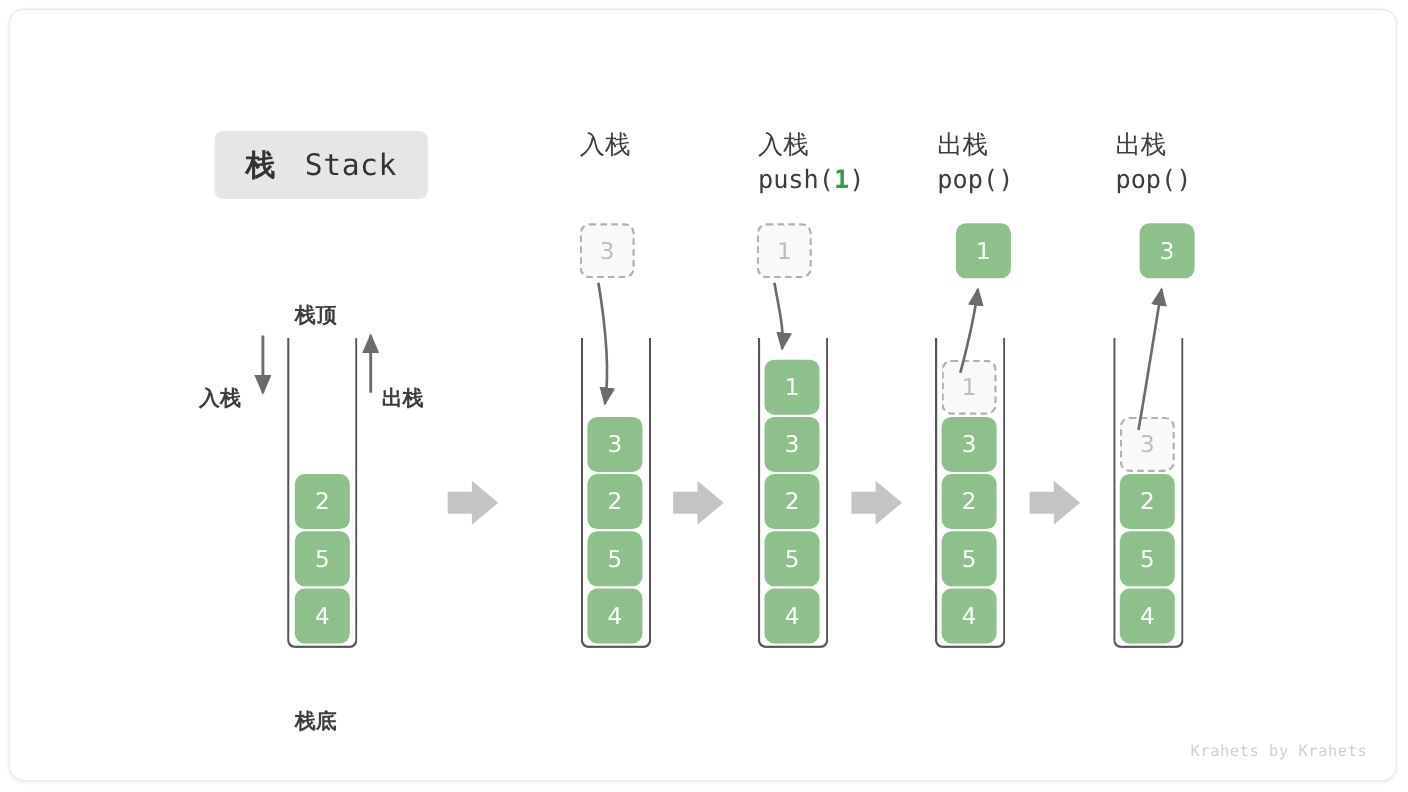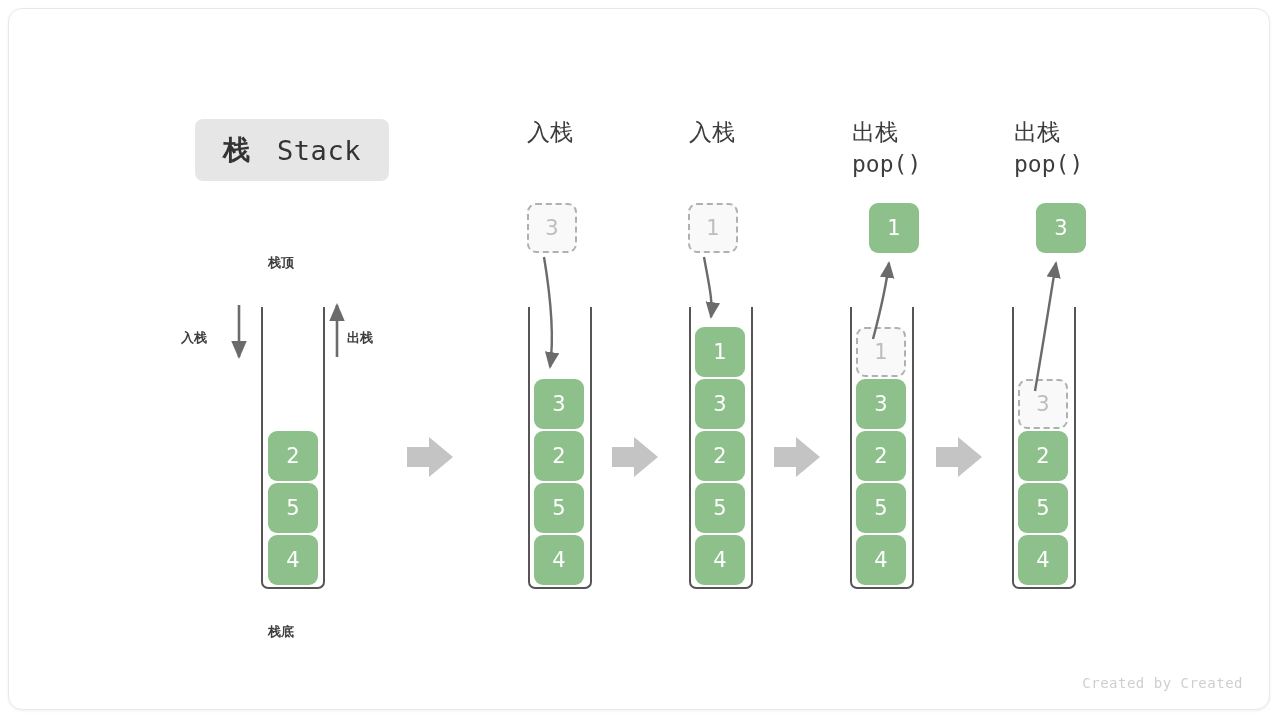--- a/index.html
+++ b/index.html
@@ -52,24 +52,25 @@
     font-weight: normal;
     color: #333333;
     margin-left: 27px;
     letter-spacing: 0.5px;
   }
 
   
   .cjk-label {
     position: absolute;
     font-family: "DejaVu Sans", sans-serif;
-    font-size: 13px;
+    font-size: 19px;
     font-weight: bold;
     color: #3d3d3d;
     white-space: nowrap;
+    margin-top: 20px;
   }
 
   
   .col-head {
     position: absolute;
     width: 170px;
     text-align: left;
   }
   .col-head .op-cn {
     font-family: "DejaVu Sans", sans-serif;
@@ -162,20 +163,21 @@
   <div class="cjk-label" style="left:259px; top:614px;font-family:Liberation Mono, monospace;">栈底</div>
   <div class="cjk-label" style="left:172px; top:320px;">入栈</div>
   <div class="cjk-label" style="left:338px; top:320px;">出栈</div>
 
   <div class="col-head" style="left:518px; top:108px;">
     <div class="op-cn">入栈</div>
   </div>
 
   <div class="col-head" style="left:680px; top:108px;">
     <div class="op-cn">入栈</div>
+    <div class="op-code"><span>push(</span><span class="arg">1</span><span>)</span></div>
   </div>
 
   <div class="col-head" style="left:843px; top:108px;">
     <div class="op-cn">出栈</div>
     <div class="op-code"><span>pop(</span><span class="arg"></span><span>)</span></div>
   </div>
 
   <div class="col-head" style="left:1005px; top:108px;">
     <div class="op-cn">出栈</div>
     <div class="op-code"><span>pop(</span><span class="arg"></span><span>)</span></div>
@@ -245,15 +247,15 @@
 
     <path d="M535,248 C542,290 545,330 541,358" fill="none" stroke="#6b6b6b" stroke-width="2.4" marker-end="url(#dark-arrow)"></path>
 
     <path d="M695,248 C700,276 704,292 702,308" fill="none" stroke="#6b6b6b" stroke-width="2.4" marker-end="url(#dark-arrow)"></path>
 
     <path d="M864,330 C872,300 877,278 880,254" fill="none" stroke="#6b6b6b" stroke-width="2.4" marker-end="url(#dark-arrow)"></path>
 
     <path d="M1026,382 C1035,330 1042,284 1047,254" fill="none" stroke="#6b6b6b" stroke-width="2.4" marker-end="url(#dark-arrow)"></path>
   </svg>
 
-  <div class="footer">Created by Created</div>
+  <div class="footer">Krahets by Krahets</div>
 
 </div>
 
 </body></html>

